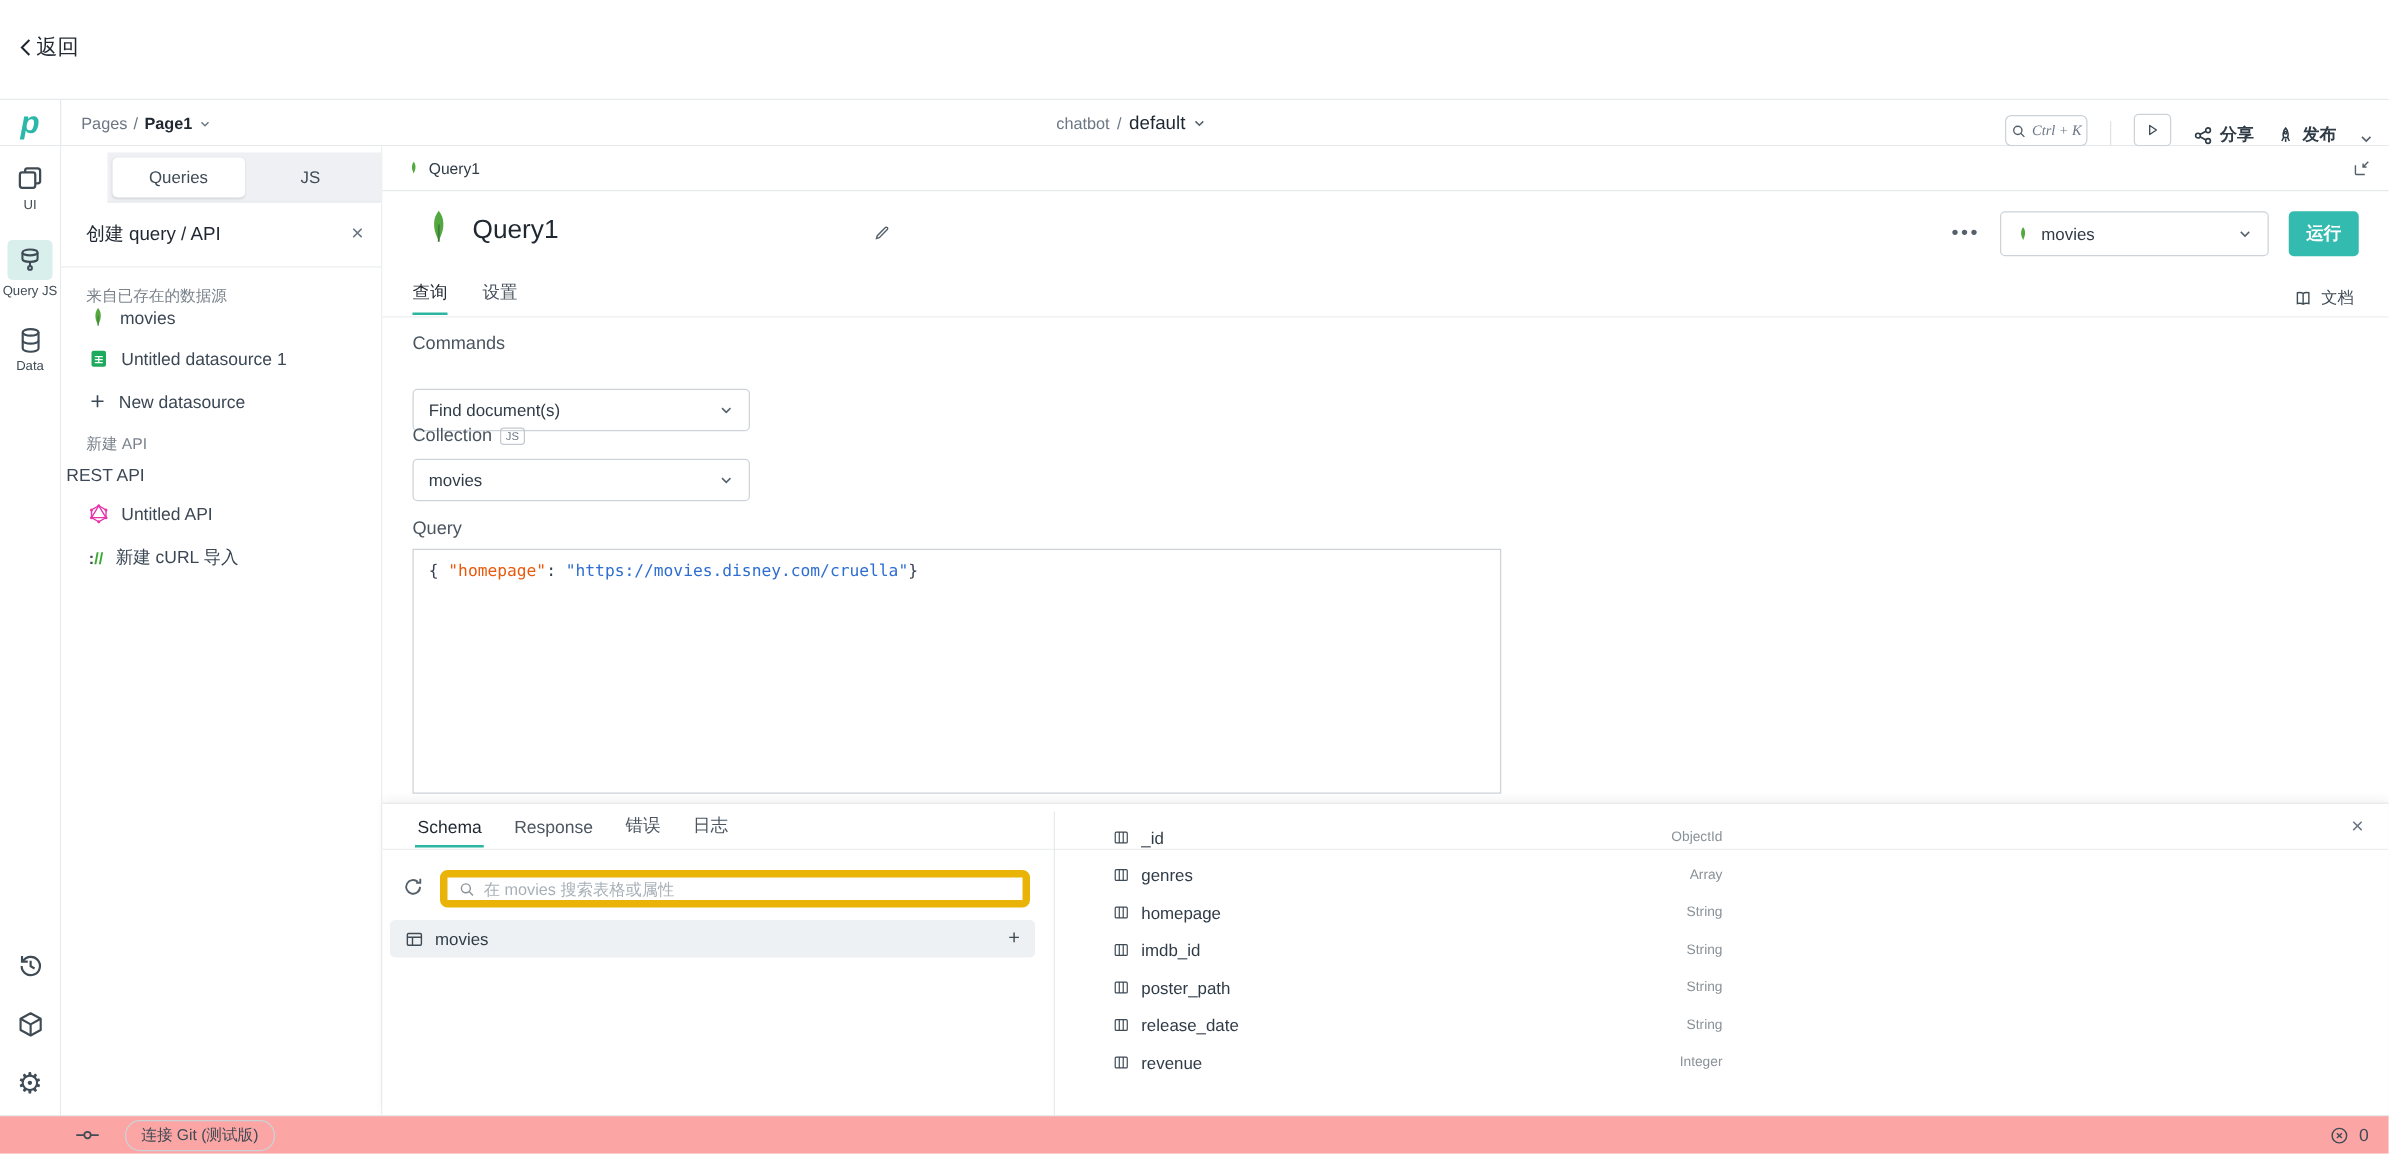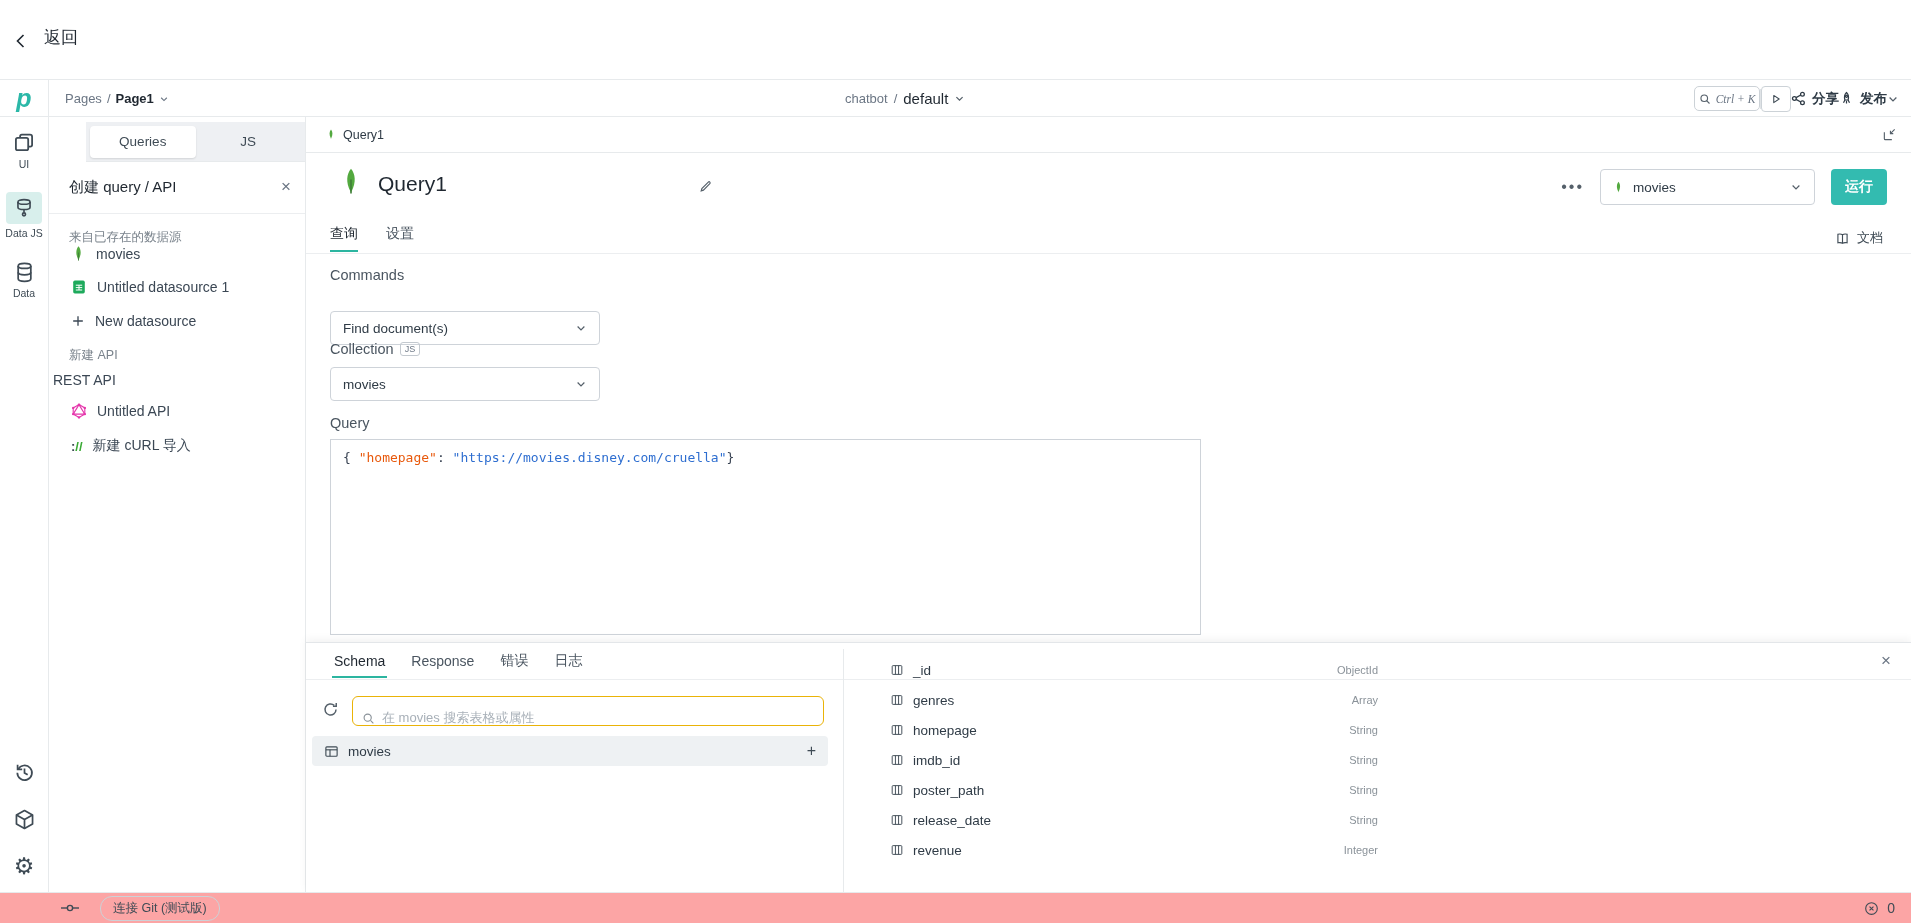--- a/index.html
+++ b/index.html
@@ -3,32 +3,32 @@
 <meta charset="utf-8">
 <style>
   * { margin:0; padding:0; box-sizing:border-box; }
   html,body { width:1911px; height:923px; }
   body { position:relative; background:#fff; font-family:"Liberation Sans",sans-serif; color:#2f3b46; overflow:hidden; }
   .abs { position:absolute; }
   .flex { display:flex; align-items:center; }
   svg { display:block; }
 
   
-  .back-btn { left:14px; top:26px; gap:16px; font-size:17px; color:#1f2730; cursor:pointer;align-items:flex-end; }
+  .back-btn { left:14px; top:26px; gap:1px; font-size:17px; color:#1f2730; cursor:pointer; }
 
   
   .header { left:0; right:0; top:79px; height:38px; background:#fff; border-top:1px solid #e7eaec; border-bottom:1px solid #e7eaec; }
   .logo-cell { left:0; top:0; width:49px; height:37px; border-right:1px solid #e7eaec; justify-content:center; }
   .logo { font-size:25px; font-weight:800; font-style:italic; color:#2bb8a8; line-height:1; }
   .breadcrumb { left:65px; top:0; height:37px; gap:5px; font-size:13px; color:#6b7684; }
   .breadcrumb b { color:#1f2730; font-weight:700; }
   .app-center { left:845px; top:0; height:37px; gap:6px; }
   .app-center .app { font-size:13px; color:#6b7684; }
   .app-center .branch { font-size:15px; color:#1f2730; }
-  .hdr-right { right:12px; top:0; height:37px; gap:0; }
+  .hdr-right { right:12px; top:0; height:37px; gap:18px;align-items:flex-end; }
   .search-kbd { width:66px; height:25px; border:1px solid #ccd2d7; border-radius:5px; justify-content:center; gap:5px; color:#6b7684; }
   .kbd-txt { font-size:11.5px; font-style:italic; font-family:"Liberation Serif",serif; }
   .vdiv { width:1px; height:20px; background:#dfe3e6; }
   .play-btn { width:30px; height:26px; border:1px solid #ccd2d7; border-radius:4px; justify-content:center; color:#3f4b55; }
   .hdr-act { gap:6px; font-size:13.5px; font-weight:700; color:#2f3b46; cursor:pointer; }
 
   
   .rail { left:0; top:117px; bottom:31px; width:49px; border-right:1px solid #e7eaec; background:#fff; }
   .rail-item { display:flex; flex-direction:column; align-items:center; gap:3px; color:#3f4b55; }
   .rail-label { font-size:10.5px; color:#3f4b55; }
@@ -74,21 +74,21 @@
   
   .bottom-panel { left:306px; right:0; top:642px; height:250px; background:#fff; border-top:1px solid #e3e6e9; box-shadow:0 -3px 8px rgba(0,0,0,.05); overflow:hidden; }
   .bp-tabs { left:28px; top:0; height:36px; gap:26px; font-size:14px; color:#4a5560; }
   .bp-tab { cursor:pointer; }
   .bp-tab.active { color:#1f2730; position:relative; }
   .bp-tab.active:after { content:""; position:absolute; left:-2px; right:-2px; bottom:-9px; height:2px; background:#2cb5a0; }
   .bp-divider { left:0; right:0; top:36px; height:1px; background:#eceef0; }
   .bp-close { right:20px; top:8px; font-size:17px; color:#6b7684; cursor:pointer; }
   .bp-left { left:0; top:37px; width:537px; bottom:0; }
   .refresh { left:16px; top:21px; color:#55606a; cursor:pointer; }
-  .schema-search { left:46px; top:16px; width:472px; height:30px; border:1px solid #eab308; border-radius:6px; padding:0 9px; gap:7px; background:#fff;align-items:flex-end; }
+  .schema-search { left:46px; top:16px; width:472px; height:30px; border:6px solid #eab308; border-radius:6px; padding:0 9px; gap:7px; background:#fff; }
   .schema-search input { border:none; outline:none; flex:1; font-size:13px; color:#2f3b46; font-family:inherit; background:transparent; }
   .schema-search input::placeholder { color:#a8b0b8; }
   .coll-row { left:6px; top:56px; width:516px; height:30px; background:#eef1f3; border-radius:4px; padding:0 12px 0 36px; gap:8px; font-size:13.5px; color:#2f3b46; cursor:pointer; }
   .coll-row .plus { margin-left:auto; font-size:16px; color:#3f4b55; }
   .bp-vdiv { left:537px; top:6px; bottom:0; width:1px; background:#e7eaec; }
   .bp-right { left:537px; top:12px; width:546px; bottom:0; overflow:hidden; }
   .field-row { height:30px; display:flex; align-items:center; padding:0 11px 0 47px; gap:9px; cursor:pointer; }
   .field-name { font-size:13.5px; color:#2f3b46; }
   .field-type { margin-left:auto; font-size:11px; color:#8a9299; }
 
@@ -192,21 +192,21 @@
     </div>
     <div class="rail-item">
       <span class="rail-tile active">
         <svg width="22" height="22" viewBox="0 0 16 16" stroke="#3f4b55" stroke-width="1.2" fill="none">
             <ellipse cx="8" cy="3.6" rx="4.4" ry="1.7"></ellipse>
             <path d="M3.6 3.6 V7.4 c0 .95 1.97 1.7 4.4 1.7 s4.4 -.75 4.4 -1.7 V3.6"></path>
             <line x1="8" y1="9.2" x2="8" y2="11.4"></line>
             <circle cx="8" cy="12.6" r="1.1"></circle>
           </svg>
       </span>
-      <span class="rail-label">Data JS</span>
+      <span class="rail-label">Query JS</span>
     </div>
     <div class="rail-item">
       <span>
         <svg width="23" height="23" viewBox="0 0 16 16" stroke="#3f4b55" stroke-width="1.2" fill="none">
             <ellipse cx="8" cy="3.4" rx="4.4" ry="1.8"></ellipse>
             <path d="M3.6 3.4 V12.4 c0 1 1.97 1.8 4.4 1.8 s4.4 -.8 4.4 -1.8 V3.4"></path>
             <path d="M3.6 7.9 c0 1 1.97 1.8 4.4 1.8 s4.4 -.8 4.4 -1.8"></path>
           </svg>
       </span>
       <span class="rail-label">Data</span>

